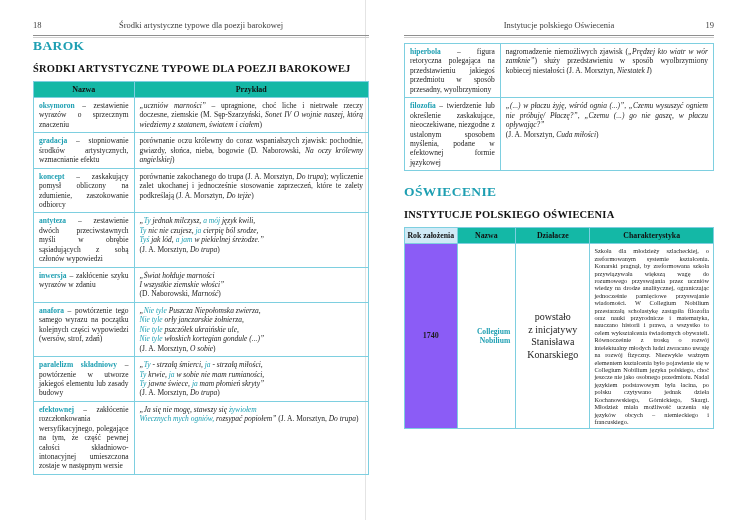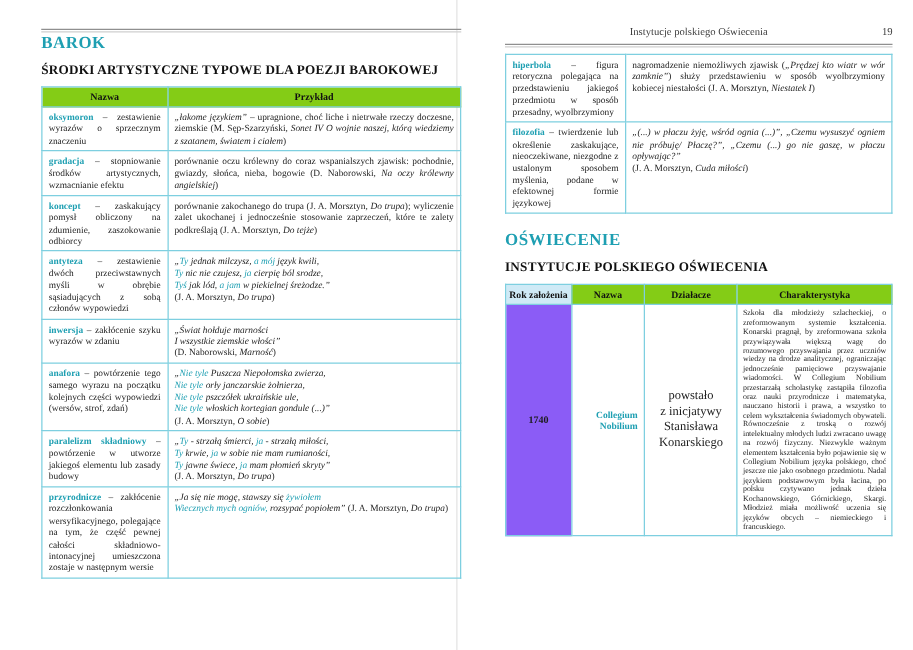--- a/index.html
+++ b/index.html
@@ -16,21 +16,21 @@
   .running-head.l .pnum{left:0;}
   .running-head.r .pnum{right:0;}
   .running-head .rtitle{position:absolute;left:0;right:0;text-align:center;}
   .head-rule{margin-top:3px;height:1px;border-top:1px solid #8f8f8f;border-bottom:1px solid #cfcfcf;}
 
   .section-heading{margin-top:0;font-size:13.5px;font-weight:bold;color:#1e9fb2;letter-spacing:.4px;}
   .table-title{margin-top:9px;font-size:10.5px;font-weight:bold;color:#111;letter-spacing:.2px;}
 
   table{border-collapse:collapse;width:100%;margin-top:7px;}
   th,td{border:1px solid #7ecfe0;vertical-align:top;}
-  th{background:#84cc16;font-size:8px;font-weight:bold;text-align:center;padding:3px 2px;color:#111;}
+  th{background:#14b8a6;font-size:8px;font-weight:bold;text-align:center;padding:3px 2px;color:#111;}
   td{font-size:7.5px;line-height:1.26;padding:3px 5px;text-align:justify;}
 
   .term{color:#1e9fb2;font-weight:bold;}
   .st-n{font-style:normal;}
   .st-i{font-style:italic;}
   .st-ci{color:#1e9fb2;font-weight:normal;font-style:italic;}
 
   #barok-table td.term-cell{width:30%;}
   #cont-table td.term-cell{width:31%;}
 
@@ -45,40 +45,44 @@
   #inst-table td.act-cell{font-size:10px;text-align:center;vertical-align:middle;}
   #inst-table td.desc-cell{font-size:6.3px;line-height:1.18;text-align:justify;padding:3px 4px;}
 </style>
 </head>
 <body>
 
 <div class="spread">
   <div class="gutter"></div>
 
   <div class="page-inner left">
+    <div class="running-head l">
+      <span class="pnum">18</span>
+      <span class="rtitle">Środki artystyczne typowe dla poezji barokowej</span>
+    </div>
     <div class="head-rule"></div>
 
     <div class="section-heading">BAROK</div>
     <div class="table-title">ŚRODKI ARTYSTYCZNE TYPOWE DLA POEZJI BAROKOWEJ</div>
 
     <table id="barok-table">
       <colgroup>
           <col style="width:30%">
           <col style="width:70%">
         </colgroup>
       <thead>
         <tr>
           <th>Nazwa</th>
           <th>Przykład</th>
         </tr>
       </thead>
       <tbody id="barok-body">
           <tr>
             <td class="term-cell"><span class="term">oksymoron</span><span> – zestawienie wyrazów o sprzecznym znaczeniu</span></td>
-            <td class="example-cell"><span class="st-i">„łakome językiem”</span><span class="st-n"> – upragnione, choć liche i nietrwałe rzeczy doczesne, ziemskie (M. Sęp-Szarzyński, </span><span class="st-i">Sonet IV O wojnie naszej, którą wiedziemy z szatanem, światem i ciałem</span><span class="st-n">)</span></td>
+            <td class="example-cell"><span class="st-i">„uczniów marności”</span><span class="st-n"> – upragnione, choć liche i nietrwałe rzeczy doczesne, ziemskie (M. Sęp-Szarzyński, </span><span class="st-i">Sonet IV O wojnie naszej, którą wiedziemy z szatanem, światem i ciałem</span><span class="st-n">)</span></td>
           </tr>
           <tr>
             <td class="term-cell"><span class="term">gradacja</span><span> – stopniowanie środków artystycznych, wzmacnianie efektu</span></td>
             <td class="example-cell"><span class="st-n">porównanie oczu królewny do coraz wspanialszych zjawisk: pochodnie, gwiazdy, słońca, nieba, bogowie (D. Naborowski, </span><span class="st-i">Na oczy królewny angielskiej</span><span class="st-n">)</span></td>
           </tr>
           <tr>
             <td class="term-cell"><span class="term">koncept</span><span> – zaskakujący pomysł obliczony na zdumienie, zaszokowanie odbiorcy</span></td>
             <td class="example-cell"><span class="st-n">porównanie zakochanego do trupa (J. A. Morsztyn, </span><span class="st-i">Do trupa</span><span class="st-n">); wyliczenie zalet ukochanej i jednocześnie stosowanie zaprzeczeń, które te zalety podkreślają (J. A. Morsztyn, </span><span class="st-i">Do tejże</span><span class="st-n">)</span></td>
           </tr>
           <tr>
@@ -91,21 +95,21 @@
           </tr>
           <tr>
             <td class="term-cell"><span class="term">anafora</span><span> – powtórzenie tego samego wyrazu na początku kolejnych części wypowiedzi (wersów, strof, zdań)</span></td>
             <td class="example-cell"><span class="st-i">„</span><span class="st-ci">Nie tyle</span><span class="st-i"> Puszcza Niepołomska zwierza,</span><br><span class="st-ci">Nie tyle</span><span class="st-i"> orły janczarskie żołnierza,</span><br><span class="st-ci">Nie tyle</span><span class="st-i"> pszczółek ukraińskie ule,</span><br><span class="st-ci">Nie tyle</span><span class="st-i"> włoskich kortegian gondule (...)”</span><br><span class="st-n">(J. A. Morsztyn, </span><span class="st-i">O sobie</span><span class="st-n">)</span></td>
           </tr>
           <tr>
             <td class="term-cell"><span class="term">paralelizm składniowy</span><span> – powtórzenie w utworze jakiegoś elementu lub zasady budowy</span></td>
             <td class="example-cell"><span class="st-i">„</span><span class="st-ci">Ty</span><span class="st-i"> - strzałą śmierci, </span><span class="st-ci">ja</span><span class="st-i"> - strzałą miłości,</span><br><span class="st-ci">Ty</span><span class="st-i"> krwie, </span><span class="st-ci">ja</span><span class="st-i"> w sobie nie mam rumianości,</span><br><span class="st-ci">Ty</span><span class="st-i"> jawne świece, </span><span class="st-ci">ja</span><span class="st-i"> mam płomień skryty”</span><br><span class="st-n">(J. A. Morsztyn, </span><span class="st-i">Do trupa</span><span class="st-n">)</span></td>
           </tr>
           <tr>
-            <td class="term-cell"><span class="term">przyrodnicze</span><span> – zakłócenie rozczłonkowania wersyfikacyjnego, polegające na tym, że część pewnej całości składniowo-intonacyjnej umieszczona zostaje w następnym wersie</span></td>
+            <td class="term-cell"><span class="term">efektownej</span><span> – zakłócenie rozczłonkowania wersyfikacyjnego, polegające na tym, że część pewnej całości składniowo-intonacyjnej umieszczona zostaje w następnym wersie</span></td>
             <td class="example-cell"><span class="st-i">„Ja się nie mogę, stawszy się </span><span class="st-ci">żywiołem</span><br><span class="st-ci">Wiecznych mych ogniów,</span><span class="st-i"> rozsypać popiołem”</span><span class="st-n"> (J. A. Morsztyn, </span><span class="st-i">Do trupa</span><span class="st-n">)</span></td>
           </tr>
         </tbody>
     </table>
   </div>
 
   <div class="page-inner right">
     <div class="running-head r">
       <span class="rtitle">Instytucje polskiego Oświecenia</span>
       <span class="pnum">19</span>

